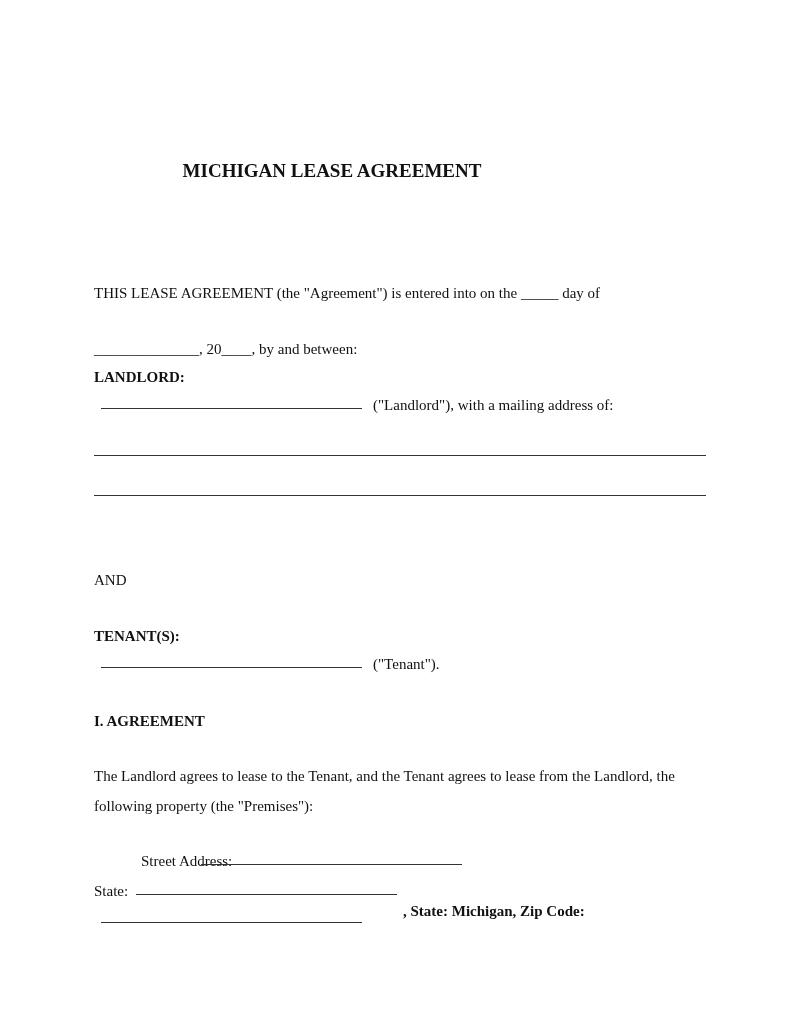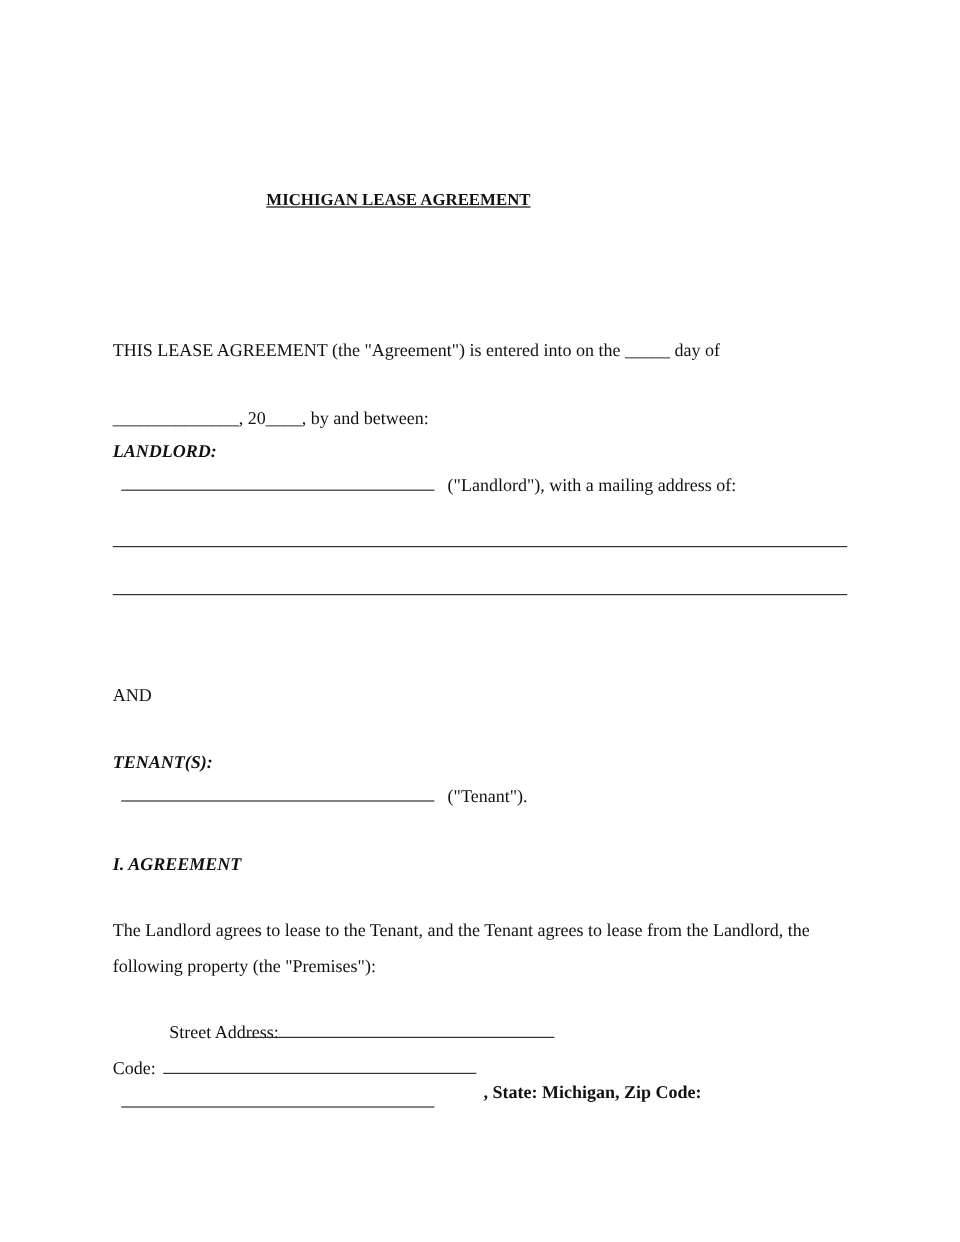--- a/index.html
+++ b/index.html
@@ -1,21 +1,21 @@
 <!DOCTYPE html>
 <html><head>
   <meta charset="utf-8">
   <style>
     html, body { margin: 0; padding: 0; background: #ffffff; }
     body { width: 800px; height: 1035px; position: relative; overflow: hidden;
            font-family: "Liberation Serif", "DejaVu Serif", serif; color: #111; }
     .abs { position: absolute; white-space: nowrap; }
-    .title { left: 0; width: 664px; text-align: center; top: 160px; font-size: 14px; font-weight: bold; text-decoration: underline; }
+    .title { left: 0; width: 664px; text-align: center; top: 160px; font-size: 19px; font-weight: bold; }
     .txt { font-size: 15px; line-height: 18px; }
-    .bold { font-weight: bold; font-style: italic; }
+    .bold { font-weight: bold; }
     .line { position: absolute; height: 0; border-top: 1.3px solid #333; }
   </style>
 </head>
 <body>
 
 <div>
   <div class="abs title">MICHIGAN LEASE AGREEMENT</div>
 
   <div class="abs txt" style="left:94px; top:284px;">THIS LEASE AGREEMENT (the "Agreement") is entered into on the _____ day of</div>
   <div class="abs txt" style="left:94px; top:315px;margin-top:25px;">______________, 20____, by and between:</div>
@@ -33,18 +33,18 @@
   <div class="abs txt" style="left:373px; top:655px;">("Tenant").</div>
 
   <div class="abs txt bold" style="left:94px; top:712px;">I. AGREEMENT</div>
 
   <div class="abs txt" style="left:94px; top:767px;">The Landlord agrees to lease to the Tenant, and the Tenant agrees to lease from the Landlord, the</div>
   <div class="abs txt" style="left:94px; top:797px;">following property (the "Premises"):</div>
 
   <div class="abs txt" style="left:94px; top:852px;margin-left:47px;">Street Address:</div>
   <div class="line" style="left:201px; top:864px; width:261px;"></div>
 
-  <div class="abs txt" style="left:94px; top:882px;">Code:</div>
+  <div class="abs txt" style="left:94px; top:882px;">State:</div>
   <div class="line" style="left:136px; top:894px; width:261px;"></div>
   <div class="abs txt" style="left:403px; top:902px;font-weight:bold;">, State: Michigan, Zip Code:</div>
 
   <div class="line" style="left:101px; top:922px; width:261px;"></div>
 </div>
 
 </body></html>

